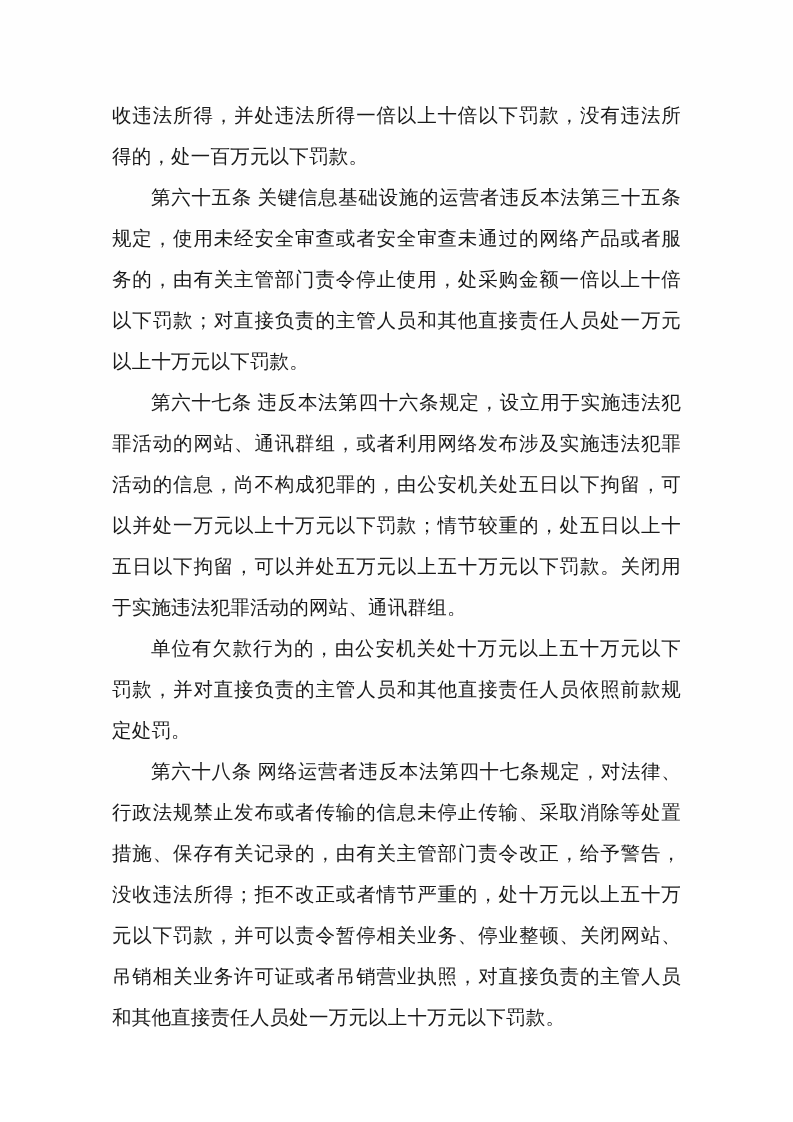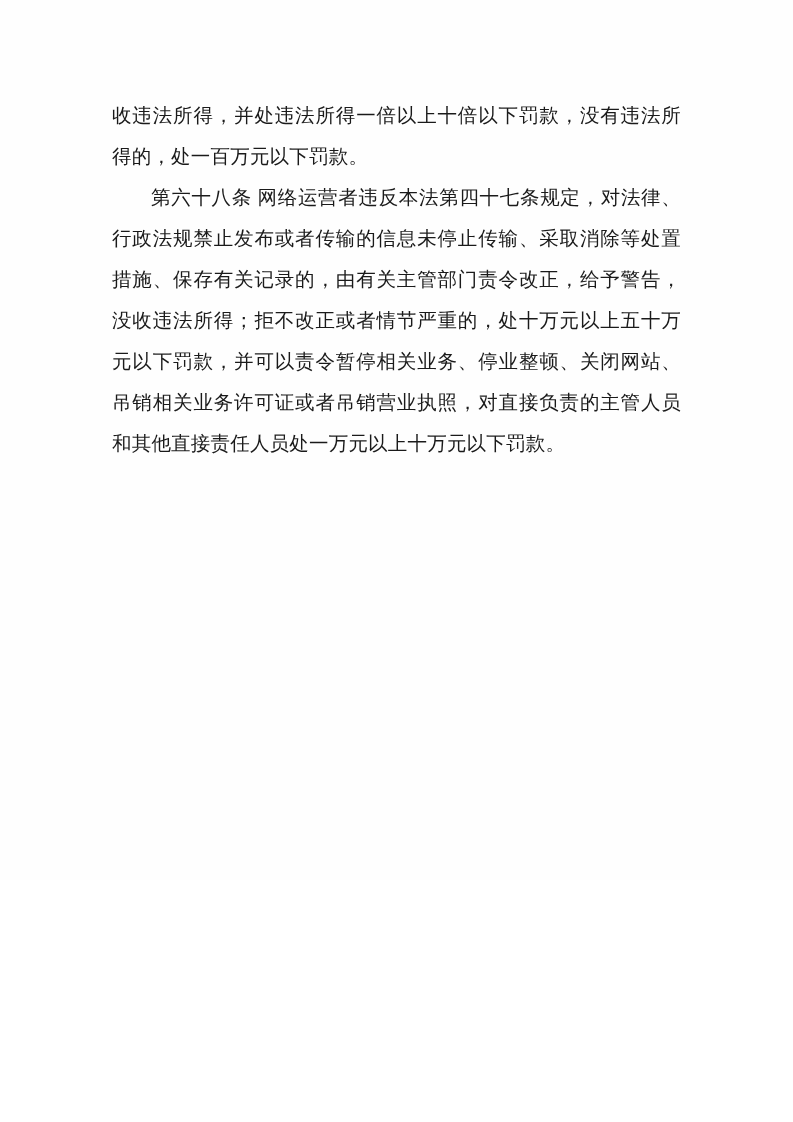--- a/index.html
+++ b/index.html
@@ -40,16 +40,19 @@
   .para + .para {
     margin-top: 0;
   }
 </style>
 </head>
 <body>
 
 <div class="page">
   <div class="doc-body">
     <p class="para">收违法所得，并处违法所得一倍以上十倍以下罚款，没有违法所得的，处一百万元以下罚款。</p>
+    <p class="para indent">第六十五条 关键信息基础设施的运营者违反本法第三十五条规定，使用未经安全审查或者安全审查未通过的网络产品或者服务的，由有关主管部门责令停止使用，处采购金额一倍以上十倍以下罚款；对直接负责的主管人员和其他直接责任人员处一万元以上十万元以下罚款。</p>
+    <p class="para indent">第六十七条 违反本法第四十六条规定，设立用于实施违法犯罪活动的网站、通讯群组，或者利用网络发布涉及实施违法犯罪活动的信息，尚不构成犯罪的，由公安机关处五日以下拘留，可以并处一万元以上十万元以下罚款；情节较重的，处五日以上十五日以下拘留，可以并处五万元以上五十万元以下罚款。关闭用于实施违法犯罪活动的网站、通讯群组。</p>
+    <p class="para indent">单位有欠款行为的，由公安机关处十万元以上五十万元以下罚款，并对直接负责的主管人员和其他直接责任人员依照前款规定处罚。</p>
     <p class="para indent">第六十八条 网络运营者违反本法第四十七条规定，对法律、行政法规禁止发布或者传输的信息未停止传输、采取消除等处置措施、保存有关记录的，由有关主管部门责令改正，给予警告，没收违法所得；拒不改正或者情节严重的，处十万元以上五十万元以下罚款，并可以责令暂停相关业务、停业整顿、关闭网站、吊销相关业务许可证或者吊销营业执照，对直接负责的主管人员和其他直接责任人员处一万元以上十万元以下罚款。</p>
 
   </div>
 </div>
 
 </body></html>

